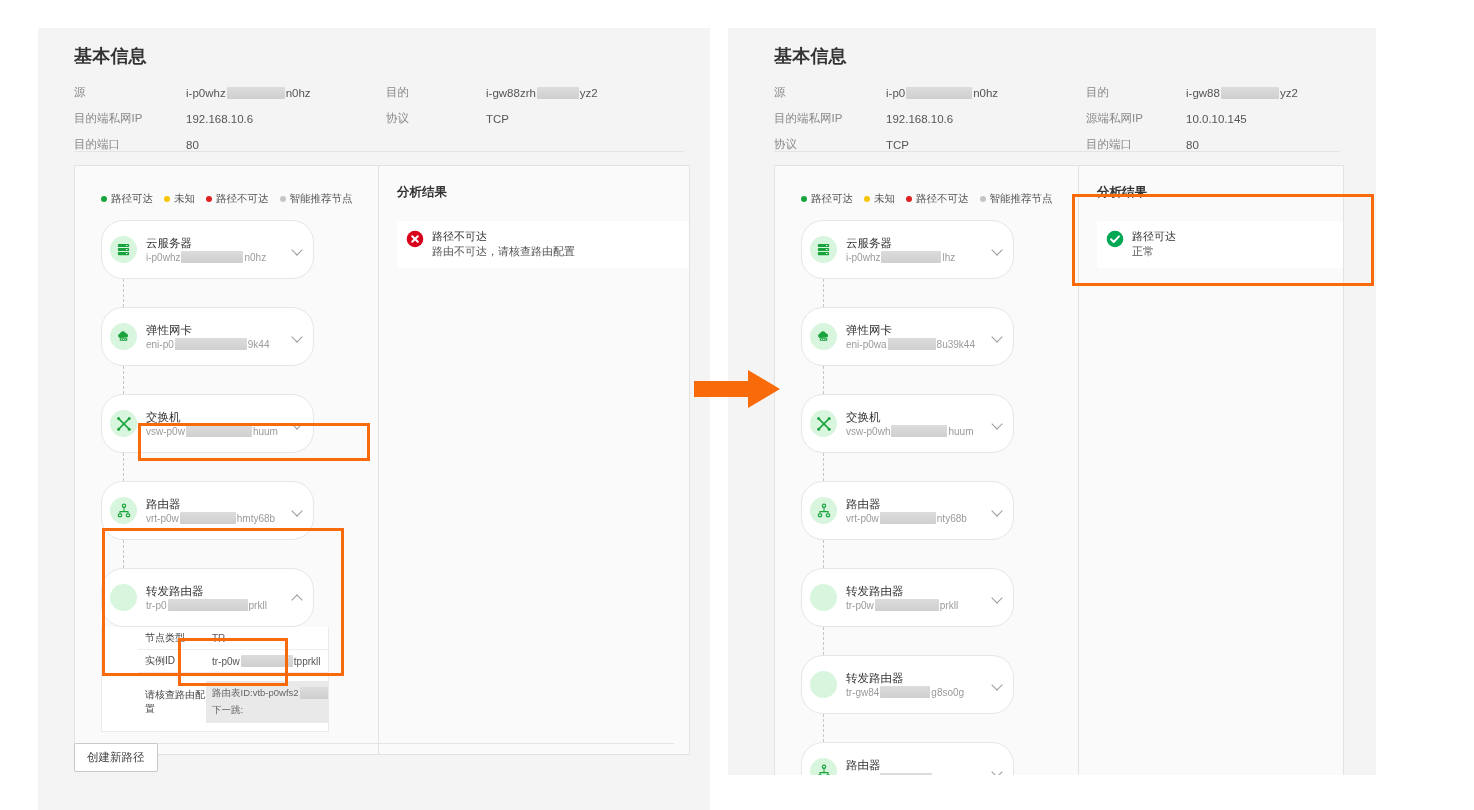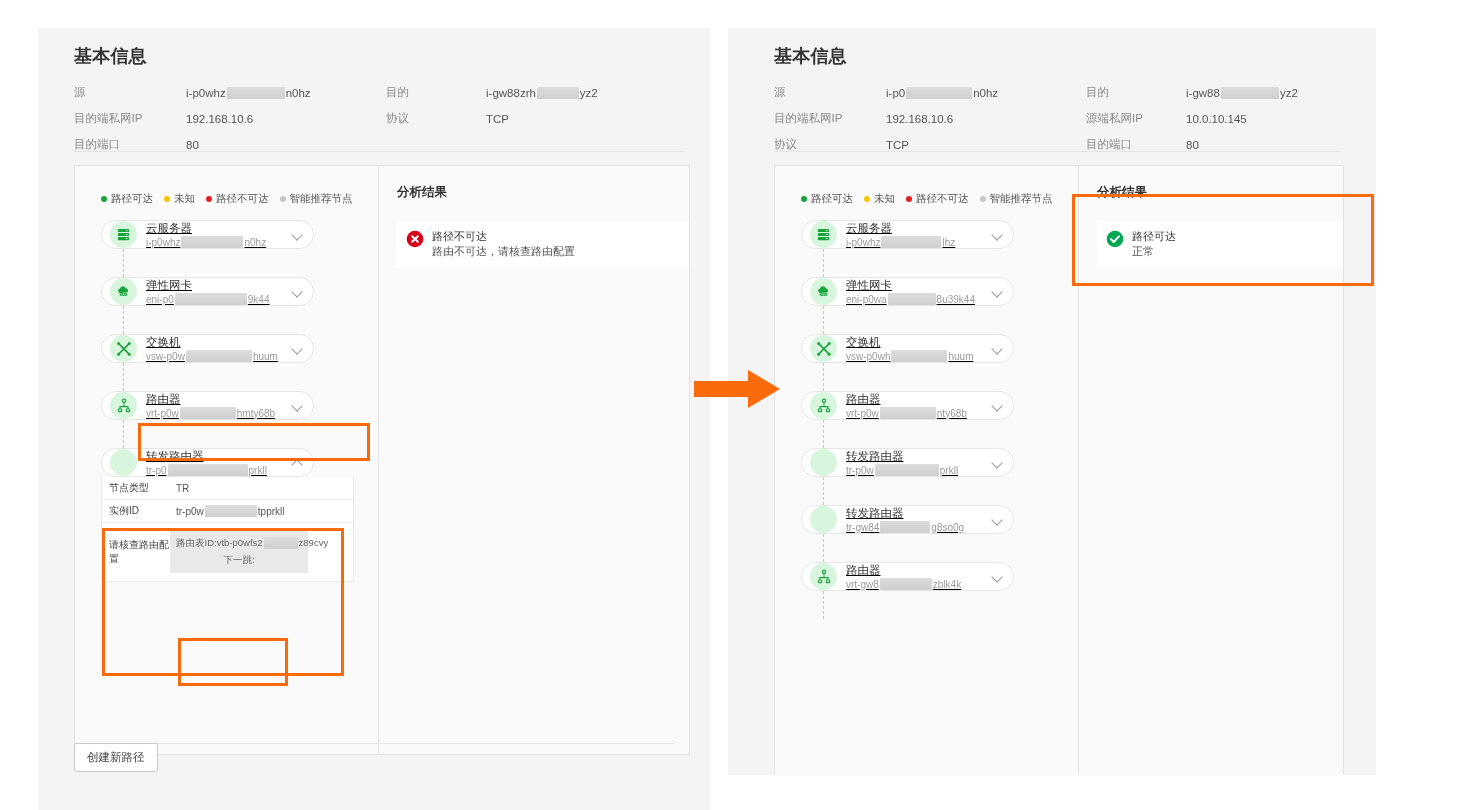--- a/index.html
+++ b/index.html
@@ -72,28 +72,27 @@
   
   .chain { padding: 14px 0 0 0; position: relative; }
   .connector {
     width: 0; height: 28px;
     border-left: 1px dashed #c6c6c6;
     margin-left: 48px;
   }
   .node {
     margin-left: 26px;
     width: 213px;
-    height: 29px;
+    height: 59px;
     background: #fff;
     border: 1px solid #e6e6e6;
     border-radius: 22px;
     display: flex; align-items: center;
     padding: 0 9px 0 8px;
     position: relative;
-    text-decoration: underline;
   }
   .node-ic {
     width: 27px; height: 27px; border-radius: 50%;
     background: #d8f5dd;
     display: flex; align-items: center; justify-content: center;
     flex: 0 0 27px;
   }
   .node-ic svg { display: block; }
   .node-txt { margin-left: 9px; flex: 1 1 auto; min-width: 0; }
   .node-title { font-size: 11.5px; color: #333; line-height: 14px; }
@@ -110,25 +109,26 @@
     border-right: 1.4px solid #9b9b9b; border-bottom: 1.4px solid #9b9b9b;
     transform: rotate(45deg);
   }
   .chev.up::before {
     transform: rotate(-135deg); top: 4px;
   }
 
   
   .detail {
     margin-left: 26px;
-    width: 253px;
+    width: 228px;
     background: #fff;
     border: 1px solid #eaeaea;
     border-top: none;
     font-size: 10px;
+    padding-left: 36px;
   }
   .drow { display: flex; border-bottom: 1px solid #ededed; min-height: 20px; }
   .drow:last-child { border-bottom: none; }
   .dk {
     flex: 0 0 68px; padding: 4px 0 4px 7px; color: #444;
     display: flex; align-items: center;
   }
   .dv {
     flex: 1 1 auto; padding: 4px 6px; color: #555;
     display: flex; align-items: center; min-width: 0;
@@ -139,21 +139,21 @@
   .drow.match .dk { align-items: center; }
   .match-box {
     margin: 5px 6px 5px 0;
     background: #e9e9e9;
     padding: 5px 6px 6px 6px;
     width: 138px;
     line-height: 14px;
     color: #666;
     font-size: 9.5px;
   }
-  .match-l2 { margin-top: 3px; text-align: center; }
+  .match-l2 { margin-top: 3px; }
 
   
   .ar-title { font-size: 12.5px; color: #333; font-weight: bold; }
   .result-box {
     margin-top: 20px;
     display: flex; align-items: flex-start;
     padding: 8px 10px 9px 9px;
     background: #fff;
   }
   .res-ic { flex: 0 0 18px; margin-top: 1px; }

